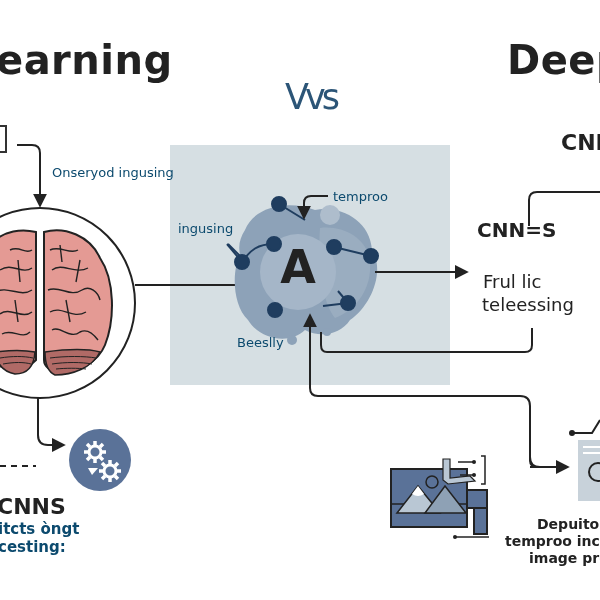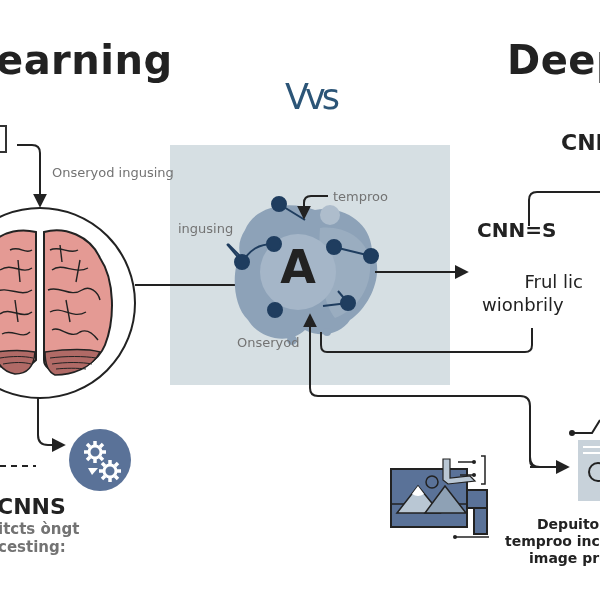--- a/index.html
+++ b/index.html
@@ -10,21 +10,21 @@
       color: #222222;
     }
     .abs { position: absolute; }
     .title {
       font-weight: bold; font-size: 40px; color: #222; letter-spacing: 0.5px;
       white-space: nowrap; line-height: 1;
     }
     #title-left { left: -4px; top: 40px; }
     #title-vs { left: 285px; top: 40px; font-weight: normal; font-size: 35px; color: #2c5577; letter-spacing: -4px; margin-top: 40px; }
     #title-right { left: 507px; top: 40px; }
-    .label { font-size: 13px; color: #737373; white-space: nowrap; text-align: center; }
+    .label { font-size: 13px; color: #0c4a6e; white-space: nowrap; text-align: center; }
     .panel {
       left: 170px; top: 145px; width: 280px; height: 240px;
       background: #d6dfe3;
     }
     svg { position: absolute; left: 0; top: 0; overflow: visible; }
     .big { font-weight: bold; font-size: 24px; color: #222; white-space: nowrap; }
     .mid { font-size: 18px; color: #222; white-space: nowrap; text-align: center; }
     .small-bold { font-weight: bold; font-size: 14px; white-space: nowrap; }
   </style>
 </head>
@@ -170,21 +170,21 @@
 </svg>
 
 <div class="abs label" style="left:52px; top:165px;">Onseryod ingusing</div>
 <div class="abs big" style="left:-3px; top:494px; font-size:22px;">CNNS</div>
 <div class="abs label" style="left:-2px; top:520px; font-size:15px; font-weight:bold;">itcts òngt</div>
 <div class="abs label" style="left:-2px; top:538px; font-size:15px; font-weight:bold;">cesting:</div>
 
 <div class="abs" style="left:268px; top:244px; width:60px; text-align:center; font-size:46px; font-weight:bold; color:#222; line-height:1;">A</div>
 <div class="abs label" style="left:333px; top:189px;">temproo</div>
 <div class="abs label" style="left:178px; top:221px;">ingusing</div>
-<div class="abs label" style="left:237px; top:335px;">Onseryod</div>
+<div class="abs label" style="left:237px; top:335px;">Beeslly</div>
 
 <div class="abs big" style="left:561px; top:130px; font-size:22px;">CNN</div>
 <div class="abs big" style="left:477px; top:218px; font-size:20px;">CNN=S</div>
-<div class="abs mid" style="left:483px; top:271px; width:100px; text-align:right;">Frul lic</div>
-<div class="abs mid" style="left:482px; top:294px;">wionbrily</div>
+<div class="abs mid" style="left:483px; top:271px; width:100px; text-align:left;">Frul lic</div>
+<div class="abs mid" style="left:482px; top:294px;">teleessing</div>
 <div class="abs small-bold" style="left:537px; top:516px;">Depuitor</div>
 <div class="abs small-bold" style="left:505px; top:533px;">temproo inci</div>
 <div class="abs small-bold" style="left:529px; top:550px;">image pro</div>
 
 </body></html>

